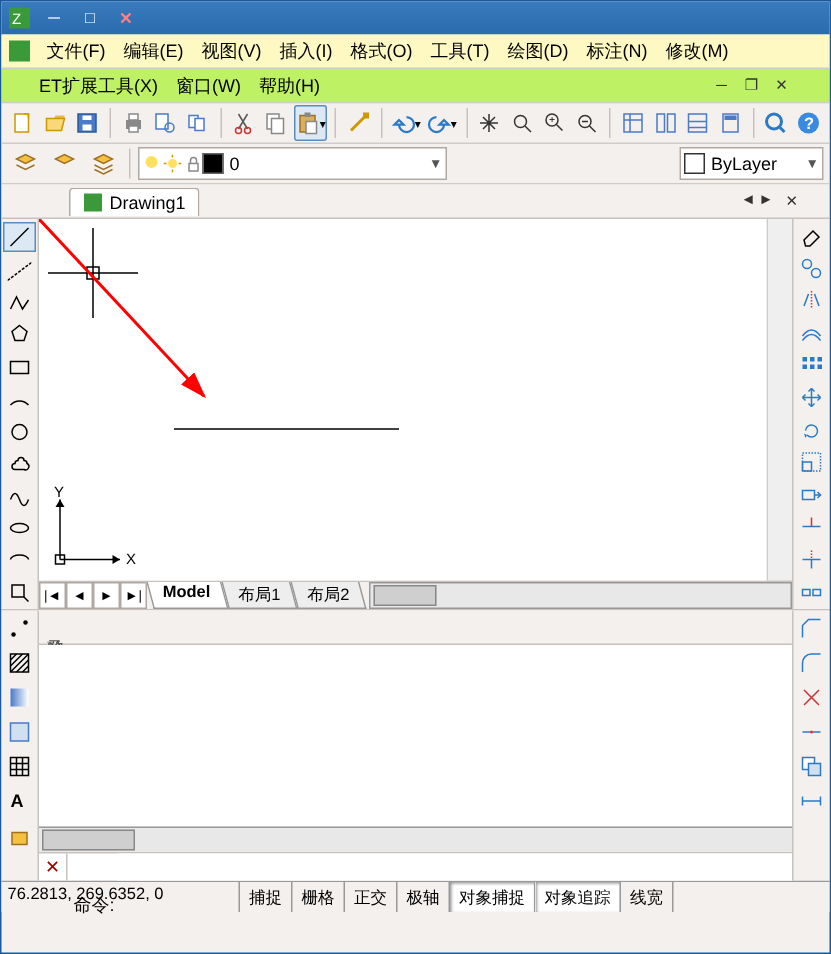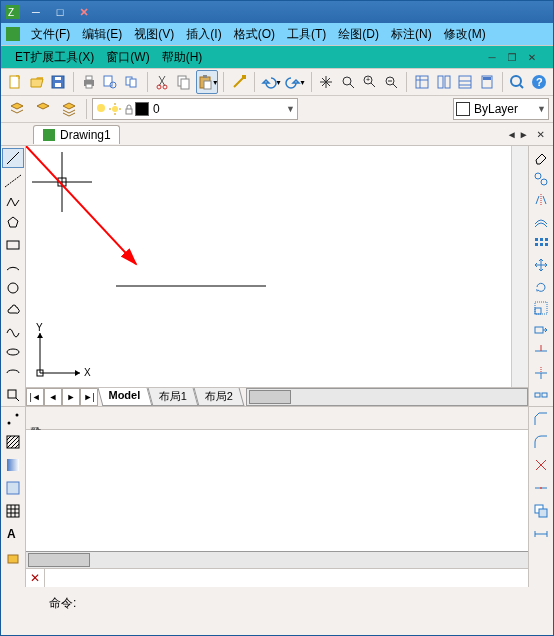--- a/index.html
+++ b/index.html
@@ -5,41 +5,41 @@
   html,body{margin:0;padding:0;font-family:"Microsoft YaHei",SimSun,Arial,sans-serif;font-size:12px;background:#fff;color:#000;}
   .window{width:554px;height:636px;border:1px solid #1a5a9a;box-sizing:border-box;position:relative;background:#f4f0ee;}
   
   .titlebar{height:22px;background:linear-gradient(#3a7bbd,#2a6aad);display:flex;align-items:center;color:#fff;padding:0 4px;}
   .titlebar .app-icon{width:16px;height:16px;margin-right:4px;}
   .titlebar .title{flex:1;white-space:nowrap;overflow:hidden;}
   .win-btns{display:flex;gap:2px;}
   .win-btn{width:22px;height:16px;display:flex;align-items:center;justify-content:center;font-weight:bold;font-size:11px;color:#fff;cursor:default;}
   .win-btn.close{color:#ff8080;}
   
-  .menubar{height:22px;background:#7dd3fc;display:flex;align-items:center;padding:0 2px;flex-wrap:wrap;border-bottom:1px solid #d0cbc7;}
+  .menubar{height:22px;background:#fef9c3;display:flex;align-items:center;padding:0 2px;flex-wrap:wrap;border-bottom:1px solid #d0cbc7;}
   .menubar .app-icon{width:16px;height:16px;margin:0 4px 0 2px;}
   .menu-item{padding:2px 6px;white-space:nowrap;}
-  .menubar2{height:22px;background:#14b8a6;display:flex;align-items:center;padding:0 8px;border-bottom:1px solid #d0cbc7;}
+  .menubar2{height:22px;background:#bef264;display:flex;align-items:center;padding:0 19px;border-bottom:1px solid #d0cbc7;}
   .menubar2 .spacer{flex:1;}
   .inner-win-btns{display:flex;gap:2px;margin-right:4px;}
   .inner-win-btn{width:18px;height:14px;display:flex;align-items:center;justify-content:center;font-size:10px;color:#333;}
   
   .toolbar{height:26px;background:#f4f0ee;display:flex;align-items:center;padding:0 4px;gap:2px;border-bottom:1px solid #d0cbc7;}
   .tool-btn{width:22px;height:22px;border:1px solid transparent;display:flex;align-items:center;justify-content:center;border-radius:2px;}
   .tool-btn.active{border-color:#5a8cc0;background:#dce8f4;}
   .sep{width:1px;height:20px;background:#c8c2be;margin:0 3px;}
   svg{display:block;}
   .dropdown{height:20px;border:1px solid #b0a8a2;background:#fff;display:flex;align-items:center;padding:0 2px;font-size:12px;}
   .dropdown .arrow{margin-left:auto;font-size:9px;color:#555;}
   
   .toolbar2{height:26px;background:#f4f0ee;display:flex;align-items:center;padding:0 4px;gap:2px;border-bottom:1px solid #d0cbc7;}
   .layer-dd{flex:0 0 200px;}
   .color-swatch{width:12px;height:12px;background:#000;border:1px solid #666;margin-right:4px;}
   
-  .doctabs{height:22px;background:#f4f0ee;display:flex;align-items:center;padding:0 8px;border-bottom:1px solid #c8c2be;}
+  .doctabs{height:22px;background:#f4f0ee;display:flex;align-items:center;padding:0 21px;border-bottom:1px solid #c8c2be;}
   .doctab{display:flex;align-items:center;padding:2px 8px;background:#fff;border:1px solid #b0a8a2;border-bottom:none;border-radius:3px 3px 0 0;gap:4px;}
   .doctabs .nav{margin-left:auto;display:flex;gap:2px;font-size:10px;color:#333;}
   
   .main{display:flex;height:260px;}
   .left-tools,.right-tools{width:24px;background:#f4f0ee;display:flex;flex-direction:column;align-items:center;padding:2px 0;gap:3px;border-right:1px solid #c8c2be;}
   .right-tools{border-right:none;border-left:1px solid #c8c2be;}
   .lt-btn{width:20px;height:20px;display:flex;align-items:center;justify-content:center;}
   .lt-btn.sel{border:1px solid #5a8cc0;background:#dce8f4;}
   .canvas-wrap{flex:1;display:flex;flex-direction:column;min-width:0;}
   .canvas{flex:1;background:#fff;position:relative;overflow:hidden;}
@@ -623,14 +623,24 @@
       <div class="lt-btn">
           <svg width="16" height="16">
             <line x1="2" y1="8" x2="14" y2="8" stroke="#2a7ac8"></line>
             <line x1="2" y1="5" x2="2" y2="11" stroke="#2a7ac8"></line>
             <line x1="14" y1="5" x2="14" y2="11" stroke="#2a7ac8"></line>
           </svg>
         </div>
     </div>
   </div>
 
+  <div class="statusbar">
+    <div class="coords">76.2813, 269.6352, 0</div>
+    <div class="sbtn">捕捉</div>
+    <div class="sbtn">栅格</div>
+    <div class="sbtn">正交</div>
+    <div class="sbtn">极轴</div>
+    <div class="sbtn on">对象捕捉</div>
+    <div class="sbtn on">对象追踪</div>
+    <div class="sbtn">线宽</div>
+  </div>
 
 </div>
 
 </body></html>

